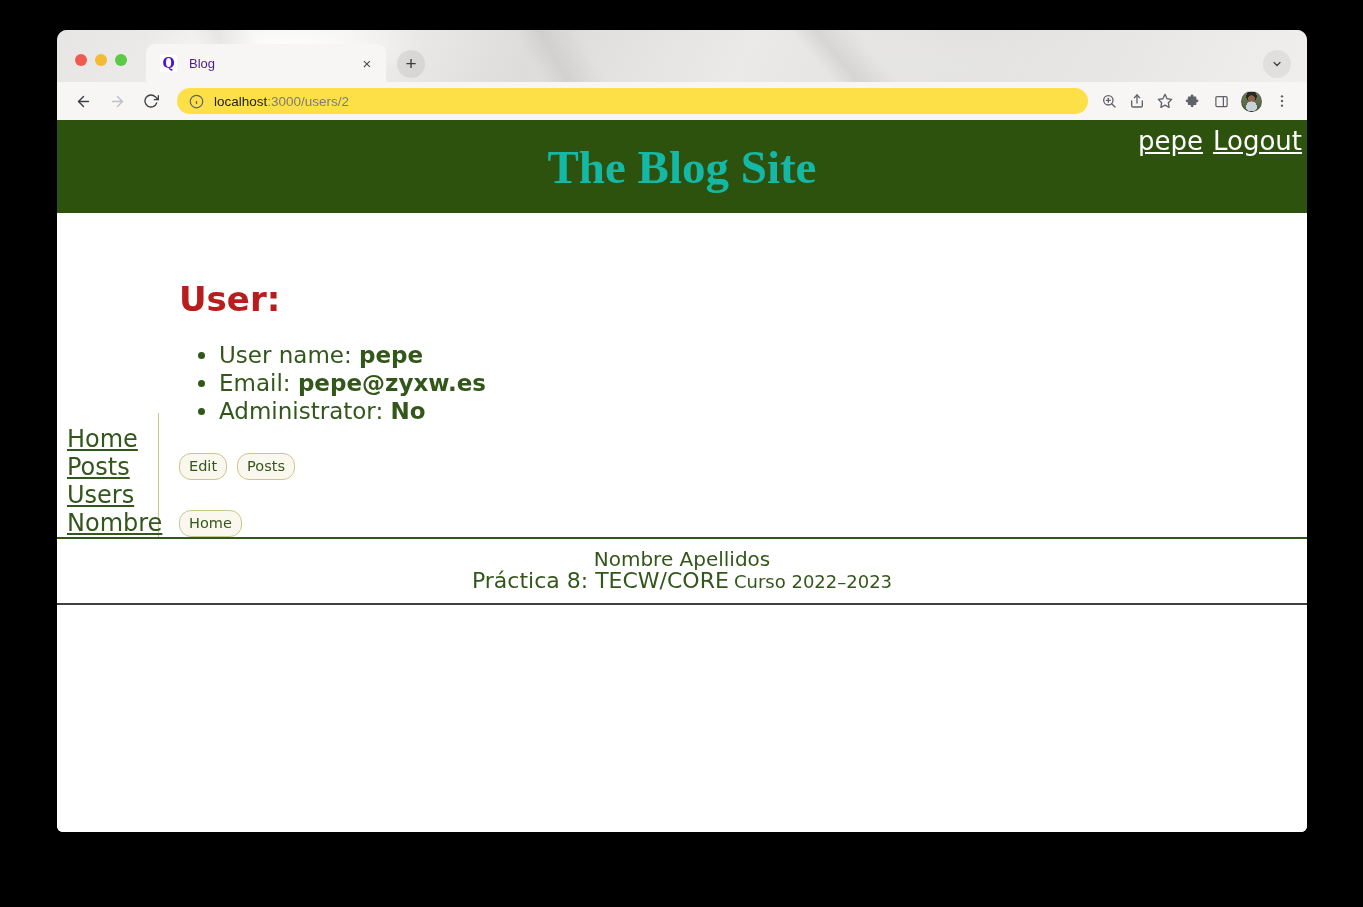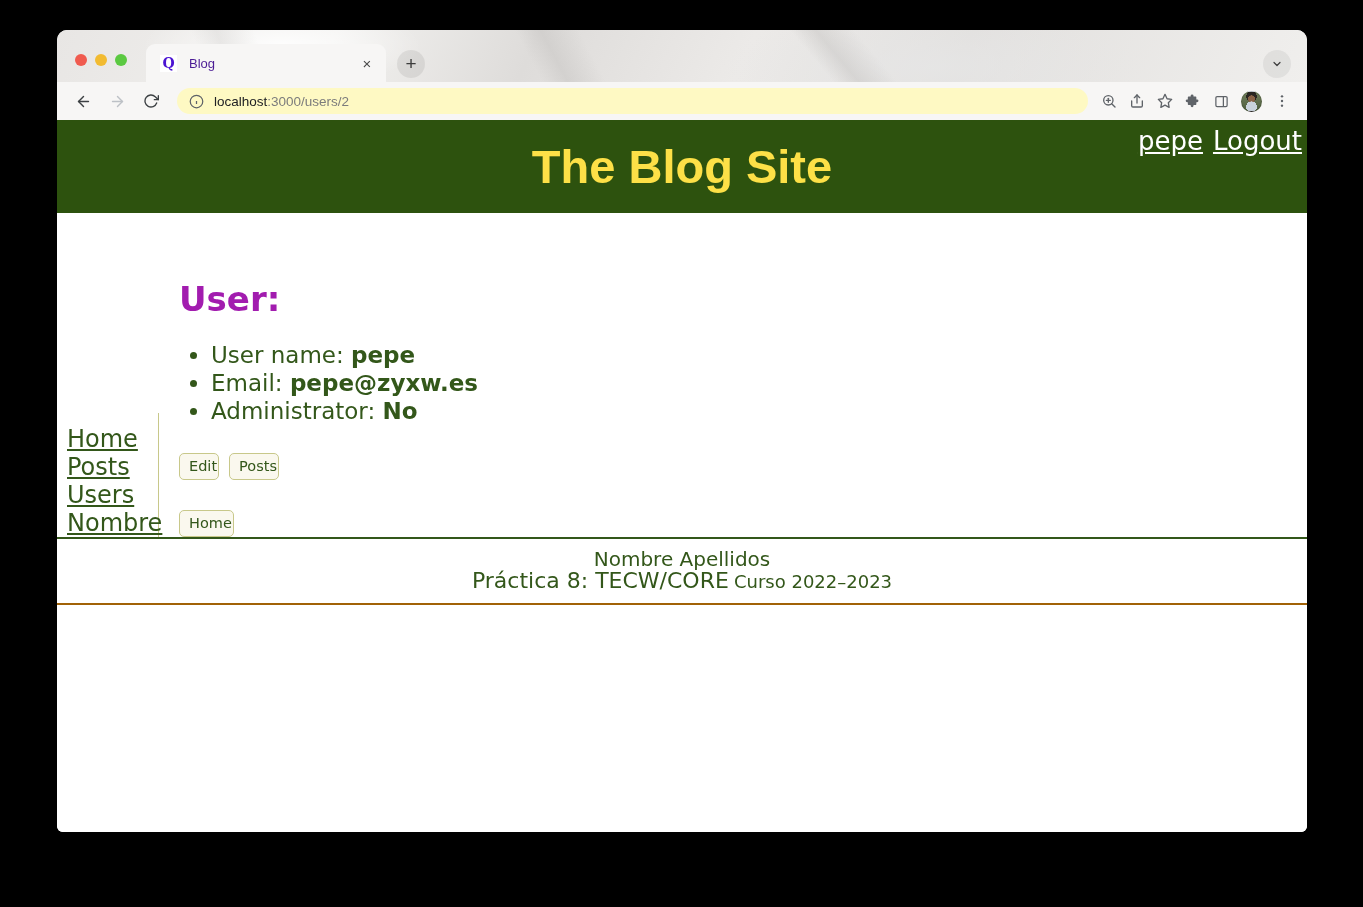--- a/index.html
+++ b/index.html
@@ -139,21 +139,21 @@
     display: flex; align-items: center; justify-content: center;
     color: #3c4043;
     flex: none;
     margin-right: 6px;
   }
   .nav-btn.disabled { color: #bdc1c6; }
 
   .omnibox {
     flex: 1;
     height: 26px;
-    background: #fef9c3;
+    background: #fde047;
     border-radius: 13px;
     display: flex;
     align-items: center;
     padding: 0 12px;
     margin: 0 8px 0 6px;
     min-width: 0;
   }
   .omnibox-info {
     width: 15px; height: 15px;
     flex: none;
@@ -205,24 +205,24 @@
   
   .site-header {
     position: relative;
     height: 93px;
     background: #2d520e;
     display: flex;
     align-items: center;
     justify-content: center;
   }
   .site-title {
-    color: #fde047;
+    color: #14b8a6;
     font-size: 47px;
     font-weight: bold;
-    font-family: Liberation Sans, sans-serif;
+    font-family: Liberation Serif, serif;
     letter-spacing: 0px;
   }
   .header-user {
     position: absolute;
     right: 5px;
     top: 6px;
     display: flex;
     gap: 10px;
     align-items: baseline;
   }
@@ -254,57 +254,57 @@
     text-decoration: underline;
     white-space: nowrap;
   }
 
   .content {
     flex: 1;
     padding: 22px 0 0 20px;
     min-width: 0;
   }
   .content h1 {
-    color: #a21caf;
+    color: #b91c1c;
     font-size: 34px;
     font-weight: bold;
     font-family: "DejaVu Sans", sans-serif;
     margin-bottom: 22px;
   }
   .info-list {
     list-style: disc;
-    margin-left: 32px;
+    margin-left: 40px;
     color: #33571a;
   }
   .info-list li {
     font-size: 23px;
     line-height: 28px;
     font-family: "DejaVu Sans", sans-serif;
     color: #33571a;
   }
   .info-list li b { font-weight: bold; }
 
   .btn-row { margin-top: 28px; display: flex; gap: 10px; }
   .btn-row.second { margin-top: 30px; }
   .btn {
     background: #faf8ee;
     border: 1px solid #c8c88a;
-    border-radius: 5px;
+    border-radius: 12px;
     color: #33571a;
     font-size: 14.5px;
     font-family: "DejaVu Sans", sans-serif;
-    padding: 4px 1px 5px 9px;
+    padding: 4px 9px 5px 9px;
     line-height: 16px;
     cursor: pointer;
   }
 
   
   .site-footer {
     border-top: 2px solid #33571a;
-    border-bottom: 2px solid #a16207;
+    border-bottom: 2px solid #404040;
     padding: 8px 0 10px 0;
     text-align: center;
     color: #33571a;
     font-family: "DejaVu Sans", sans-serif;
   }
   .footer-name { font-size: 20px; line-height: 24px; }
   .footer-line2 { line-height: 20px; }
   .footer-course-main { font-size: 22px; }
   .footer-course-sub { font-size: 18px; }
 </style>

